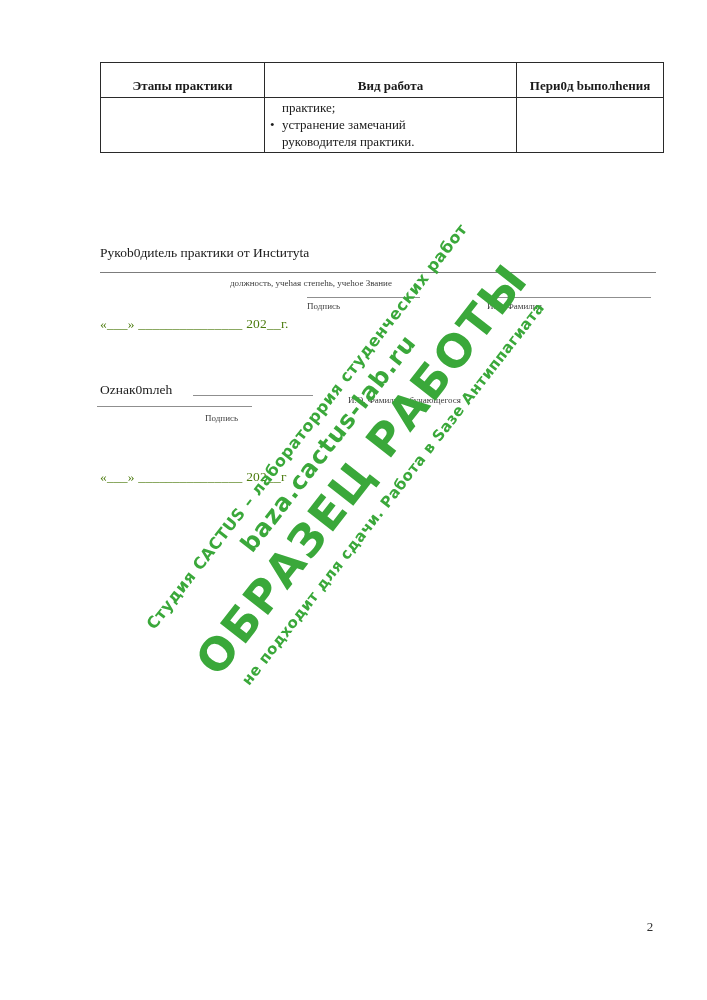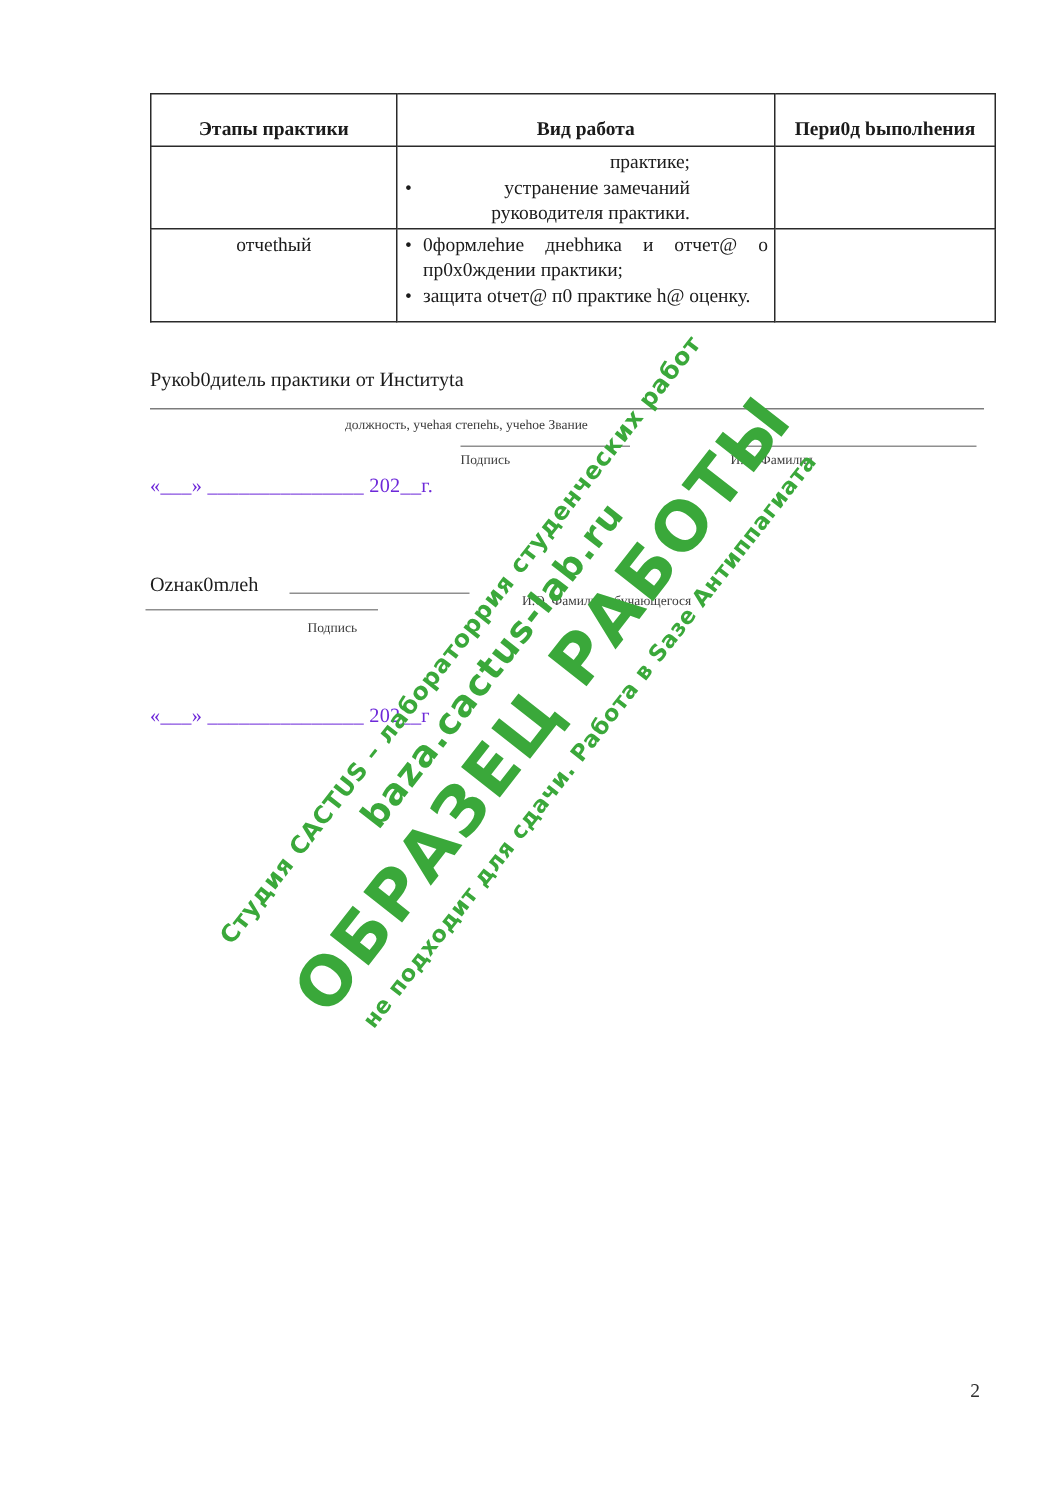--- a/index.html
+++ b/index.html
@@ -15,35 +15,35 @@
   .doc-table td,.doc-table th{
     border:1px solid #2a2a2a;vertical-align:top;
     font-size:13px;line-height:17px;padding:1px 3px;
   }
   .doc-table th{font-weight:bold;text-align:center;padding:14px 2px 3px;}
   .col-stage{width:164px;}
   .col-work{width:252px;}
   .col-period{width:147px;}
   .cell-stage{text-align:center;}
   .works-cell{padding:1px 4px 2px 0 !important;}
-  .work-item{position:relative;padding-left:17px;text-align:right;}
+  .work-item{position:relative;padding-left:17px;}
   .row2 .work-item{text-align:justify;}
   .row1 .work-item{max-width:178px;}
   .work-item .marker{position:absolute;left:5px;top:0;}
   .row-r1{height:54px;}
   .row-r2{height:62px;}
   
   .sec-title{position:absolute;left:100px;top:245px;font-size:13.5px;}
   .rule{position:absolute;border-bottom:1px solid #8f8f8f;height:0;}
   .rule-dark{border-bottom-color:#7c7c7c;}
   .caption{
     position:absolute;font-size:9px;color:#3d3d3d;
     line-height:11px;
   }
-  .date-line{position:absolute;left:100px;font-size:13.5px;letter-spacing:0.2px;color:#6d28d9;}
+  .date-line{position:absolute;left:100px;font-size:13.5px;letter-spacing:0.2px;color:#4d7c0f;}
   .ack-label{position:absolute;left:100px;top:382px;font-size:13.5px;}
   .page-number{position:absolute;left:640px;top:919px;width:20px;text-align:center;font-size:13px;color:#2f2f2f;}
   
   .watermark{
     position:absolute;left:85px;top:220px;width:530px;height:480px;
     display:flex;align-items:center;justify-content:center;
     pointer-events:none;
   }
   .wm-inner{
     transform:rotate(-52deg);
@@ -73,28 +73,20 @@
     <th>Пери0д bыполhения</th>
   </tr>
   <tr class="row-r1 row1">
     <td class="cell-stage"></td>
     <td class="works-cell">
           <div class="work-item plain"><span>практике;</span></div>
           <div class="work-item bullet"><span class="marker">•</span><span>устранение замечаний руководителя практики.</span></div>
         </td>
     <td></td>
   </tr>
-  <tr class="row-r2 row2">
-    <td class="cell-stage">отчеthый</td>
-    <td class="works-cell">
-          <div class="work-item bullet"><span class="marker">•</span><span>0формлеhие днеbhика и отчет@ о пр0х0ждении практики;</span></div>
-          <div class="work-item bullet"><span class="marker">•</span><span>защита оtчет@ п0 практике h@ оценку.</span></div>
-        </td>
-    <td></td>
-  </tr>
 </tbody>
   </table>
 
 <div class="sec-title">Рукоb0диtель практики от Инсtитуtа</div>
 
 <div class="rule rule-dark" style="left:100px;top:272px;width:556px;"></div>
 <div class="caption" style="left:230px;top:278px;width:296px;">должноcть, учеhая степеhь, учеhое Звание</div>
 
 <div class="rule" style="left:307px;top:297px;width:113px;"></div>
 <div class="caption" style="left:307px;top:301px;width:113px;">Подпись</div>

